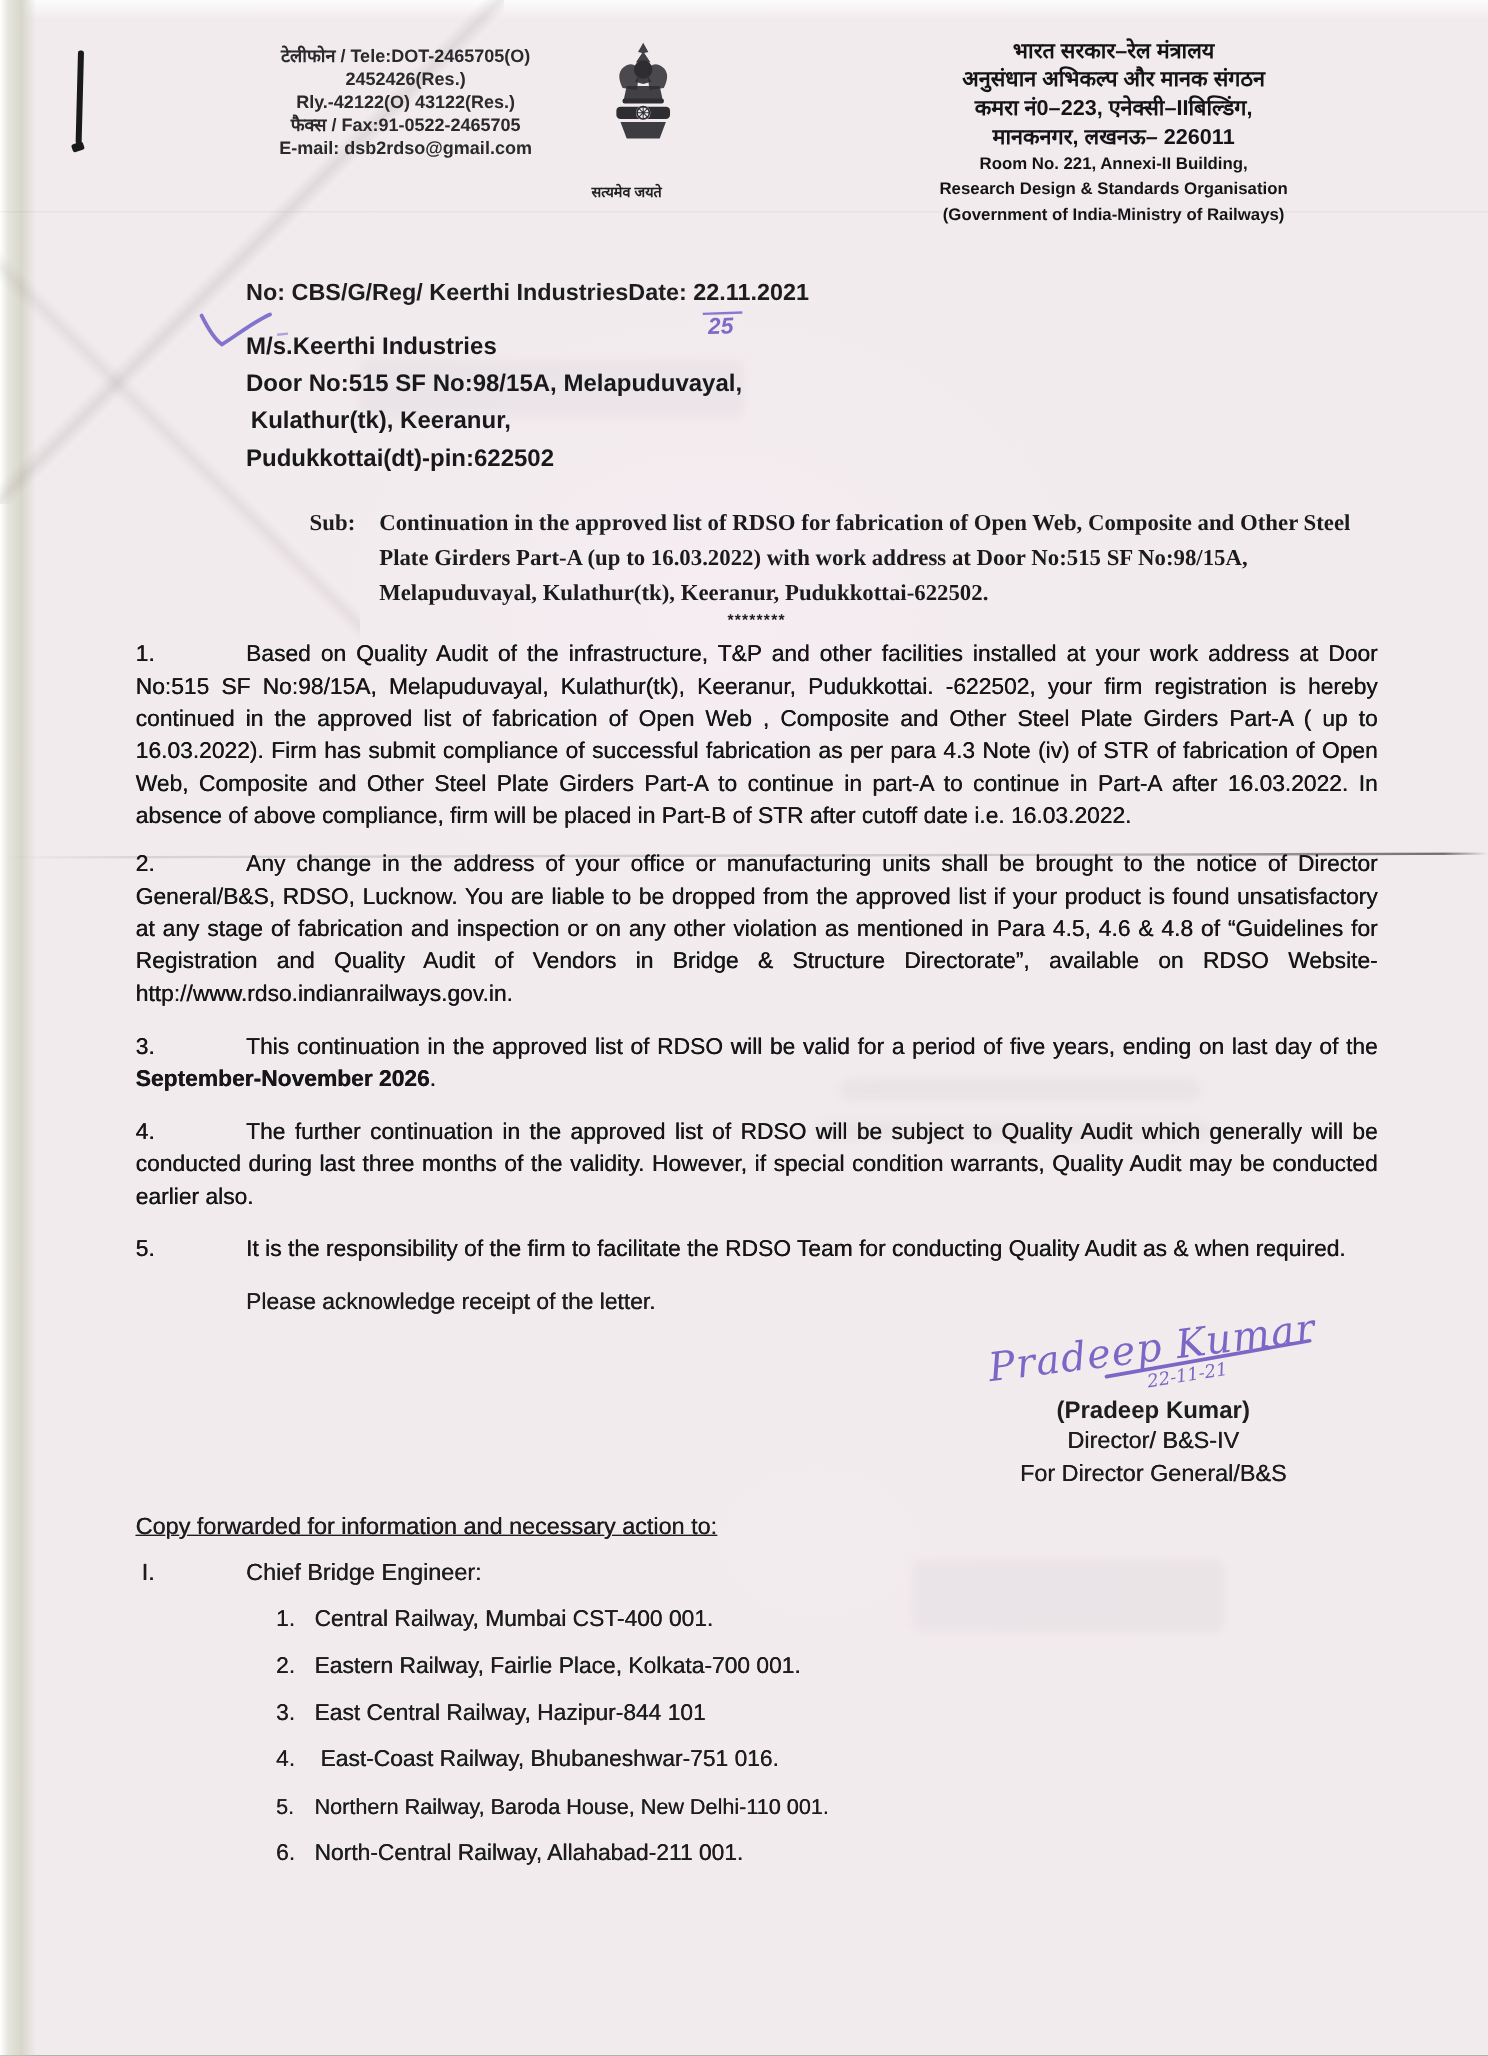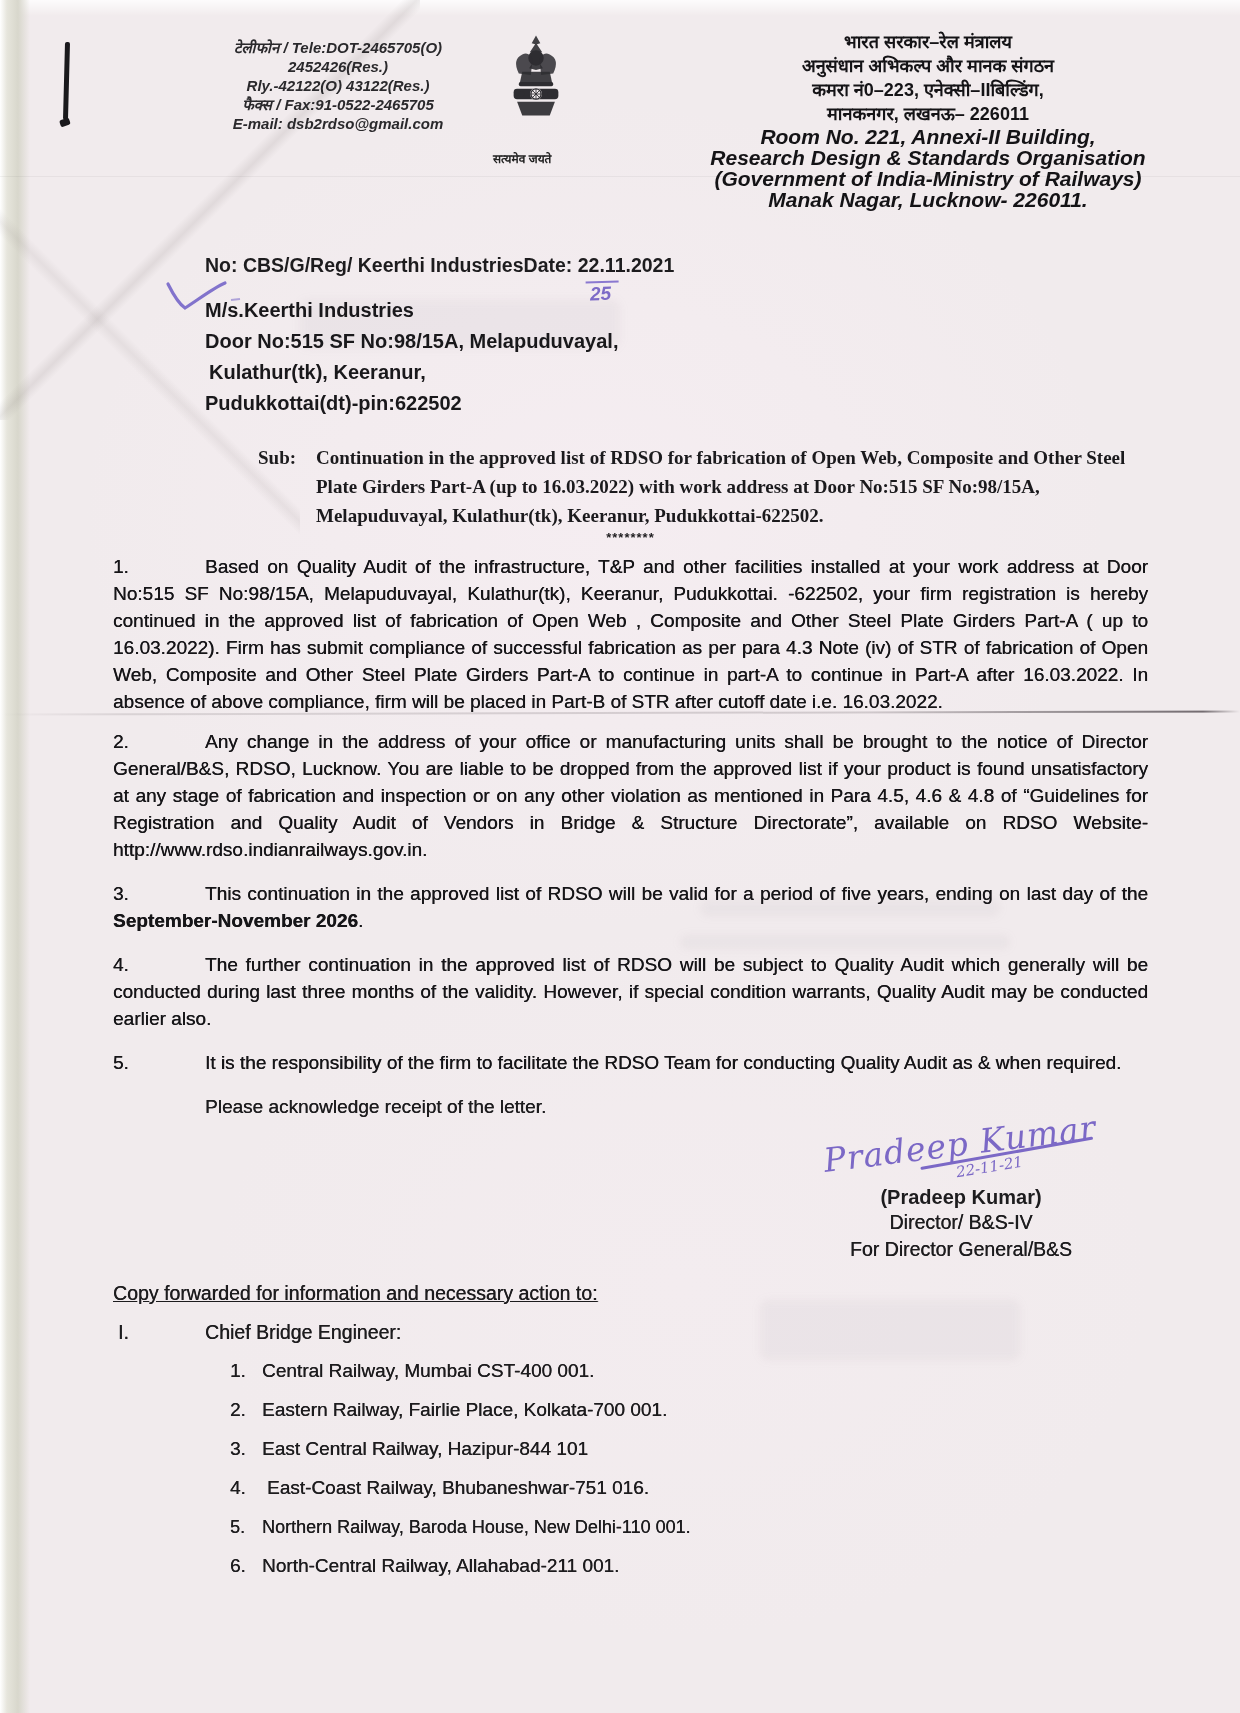--- a/index.html
+++ b/index.html
@@ -15,26 +15,26 @@
       linear-gradient(to bottom,rgba(255,255,255,.85) 0px,rgba(255,255,255,0) 16px),
       radial-gradient(ellipse 60% 35% at 48% 30%,#f5edf1,rgba(245,237,241,0) 70%),
       radial-gradient(ellipse 55% 30% at 55% 75%,#f3ecef,rgba(243,236,239,0) 70%),
       #f1ebed;
   }
   .content{position:absolute;inset:0;padding:30px 92px 0 113px;box-sizing:border-box;}
 
   
   .hdr{display:flex;align-items:flex-start;}
   .hdr-contact{flex:none;width:310px;margin-left:70px;margin-top:8px;
-    text-align:center;font-size:15px;line-height:19px;font-weight:bold;color:#2a292c;font-style:italic;}
+    text-align:center;font-size:15px;line-height:19px;font-weight:bold;color:#2a292c;}
   .hdr-emblem{flex:1;text-align:left;margin-top:2px;}
   .emblem-caption{font-size:12px;font-weight:bold;margin-top:2px;color:#222;}
   .hdr-org{flex:none;width:440px;text-align:center;color:#141316;}
   .org-hi{font-size:18px;line-height:24px;font-weight:bold;}
-  .org-en{font-size:21px;line-height:21px;font-weight:bold;font-style:italic;}
+  .org-en{font-size:14px;line-height:21px;font-weight:bold;}
 
   
   .ref-row{position:relative;display:flex;justify-content:flex-start;
     margin-top:44px;font-size:19.5px;font-weight:bold;}
   .ref-left{margin-left:92px;}
   .date-cell{position:relative;padding-right:10px;}
   .hand-25{position:absolute;left:62px;top:27px;
     color:#7d6bc7;font-size:19px;font-style:italic;
     border-top:2px solid #8a78d0;padding:0 8px 0 4px;transform:rotate(-2deg);}
   .checkmark{position:absolute;left:52px;top:24px;}
@@ -142,21 +142,20 @@
       </div>
 
       <div class="hdr-org">
         <div class="org-hi">भारत सरकार–रेल मंत्रालय</div>
         <div class="org-hi">अनुसंधान अभिकल्प और मानक संगठन</div>
         <div class="org-hi">कमरा नं0–223, एनेक्सी–IIबिल्डिंग,</div>
         <div class="org-hi">मानकनगर, लखनऊ– 226011</div>
         <div class="org-en">Room No. 221, Annexi-II Building,</div>
         <div class="org-en">Research Design &amp; Standards Organisation</div>
         <div class="org-en it">(Government of India-Ministry of Railways)</div>
-        <div class="org-en">Manak Nagar, Lucknow- 226011.</div>
       </div>
     </div>
 
     <div class="ref-row">
       <div class="ref-left"><span>No</span><span style="font-weight:bold">: CBS/G/Reg/ Keerthi Industries</span></div>
       <div class="date-cell">
         <span>Date: </span><span>22.11.2021</span>
         <span class="hand-25">25</span>
       </div>
       <svg class="checkmark" width="78" height="36" viewBox="0 0 78 36">

